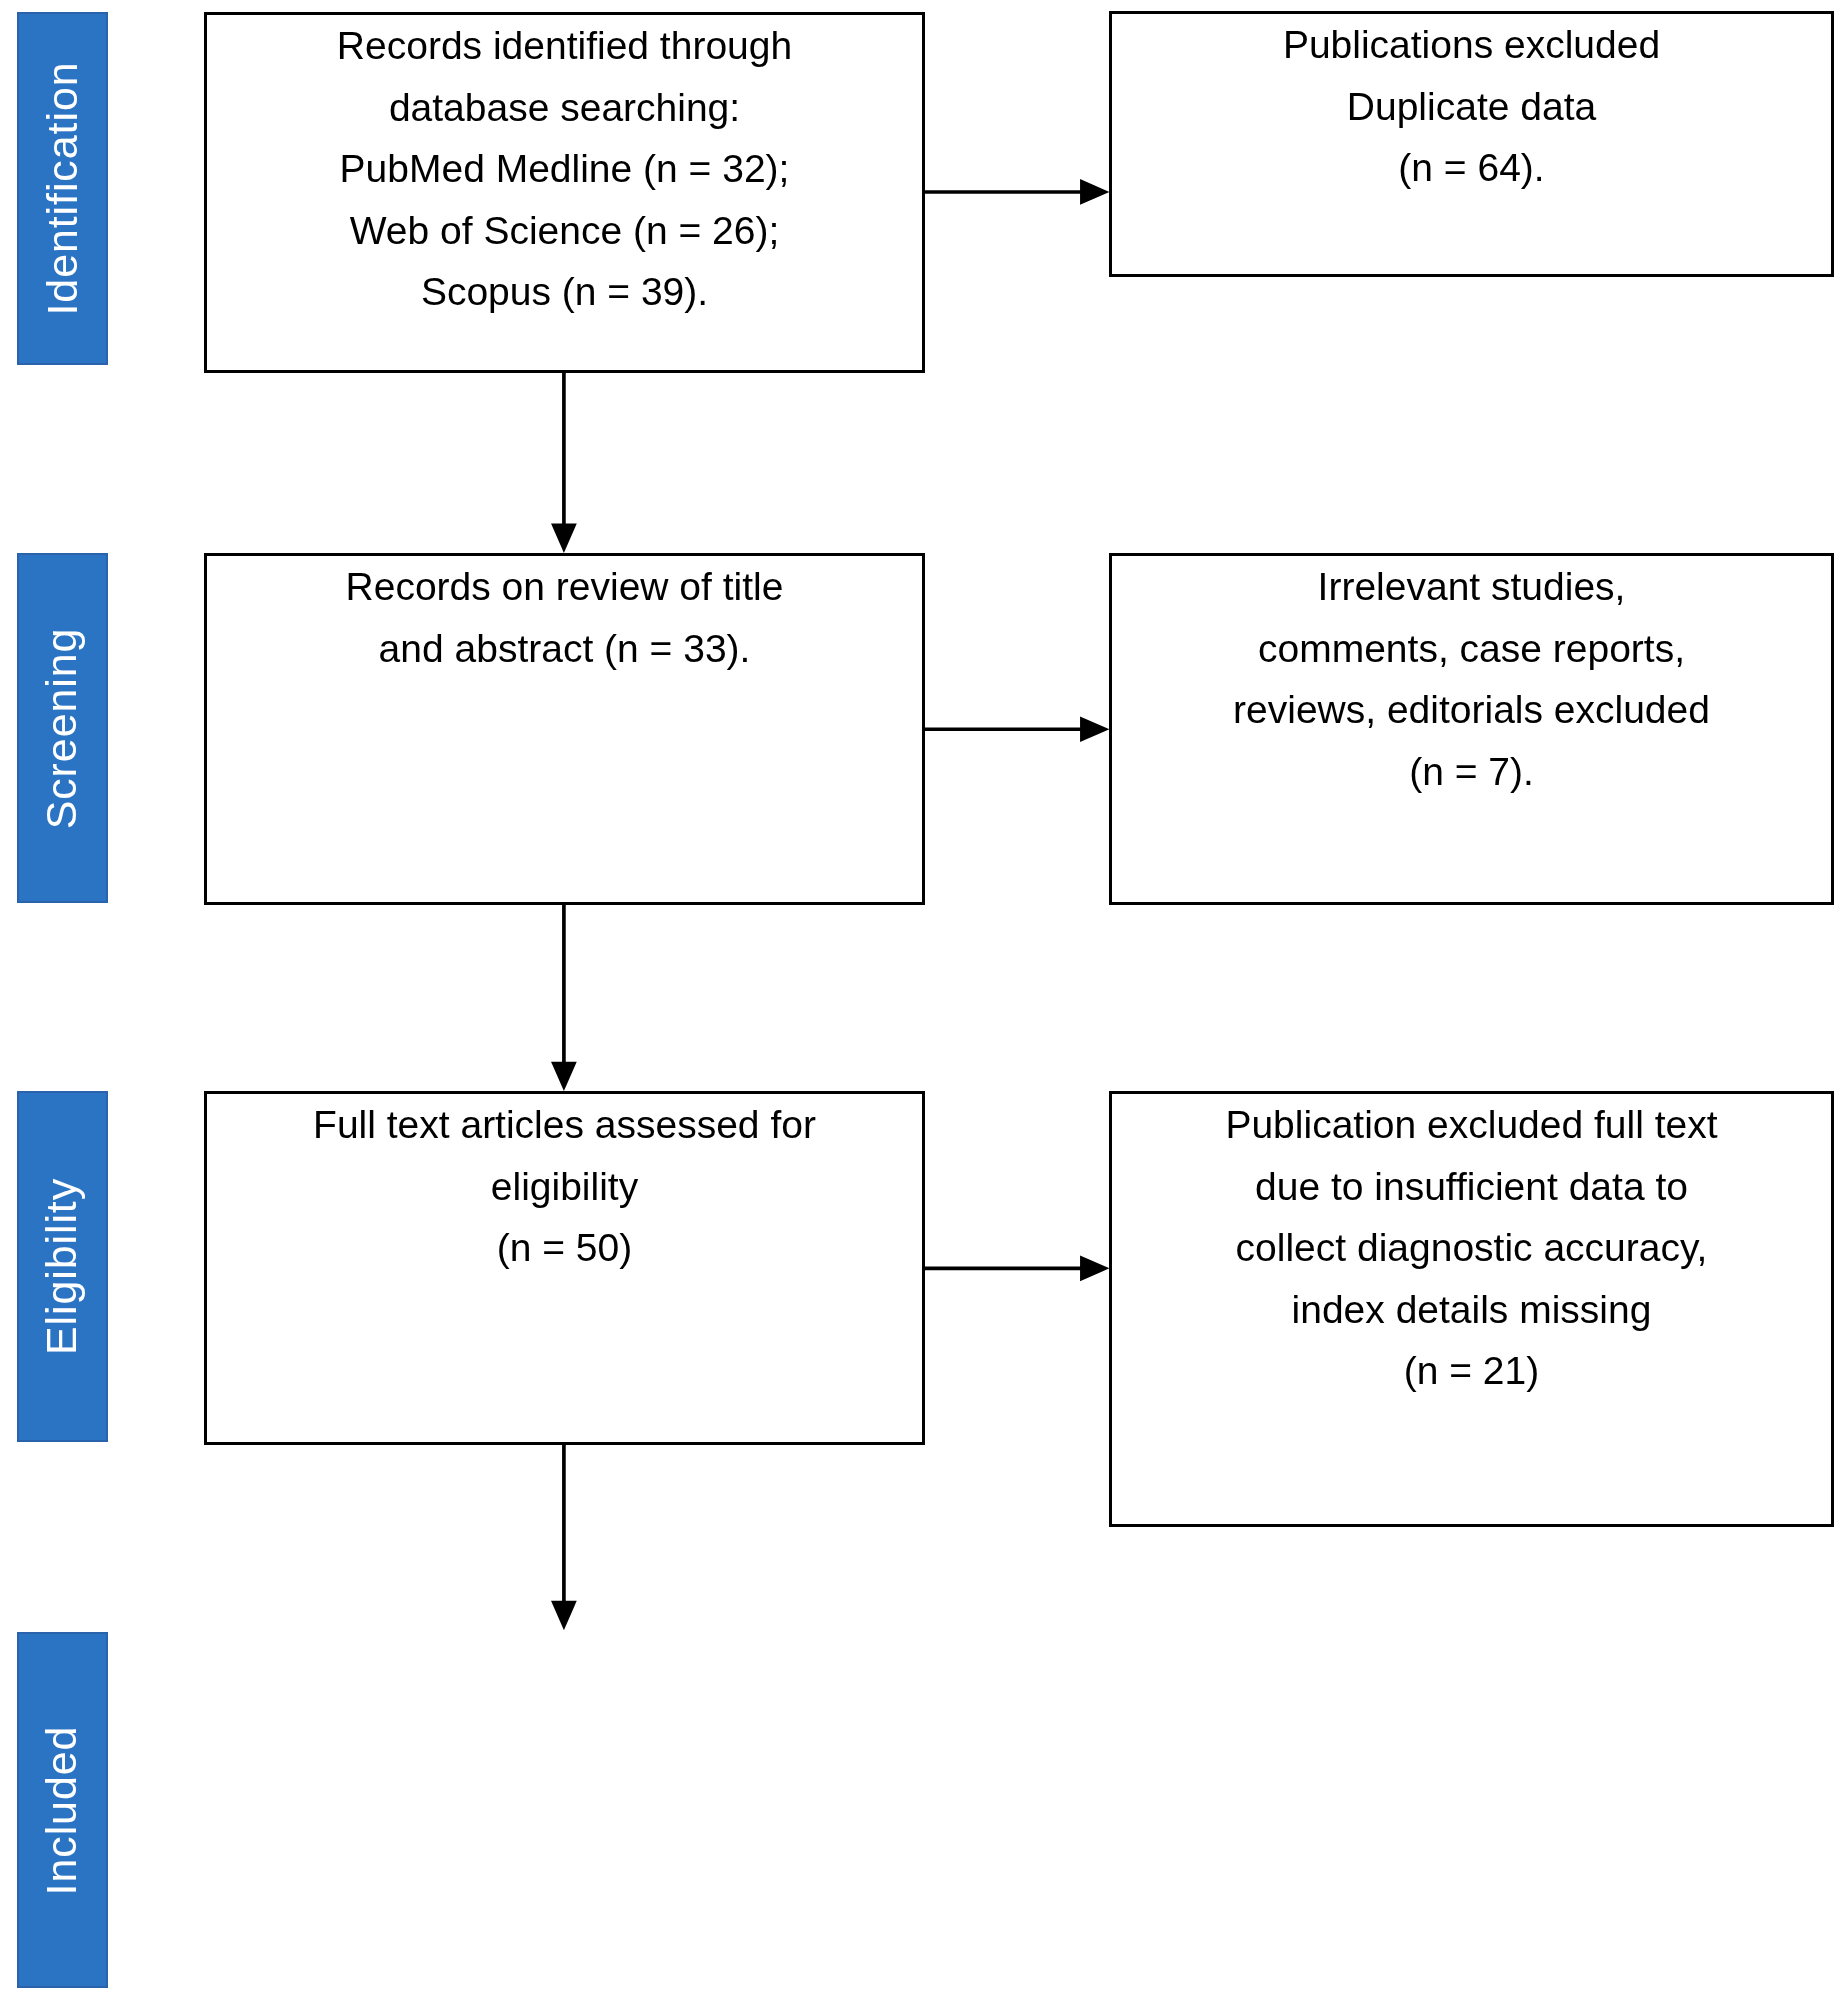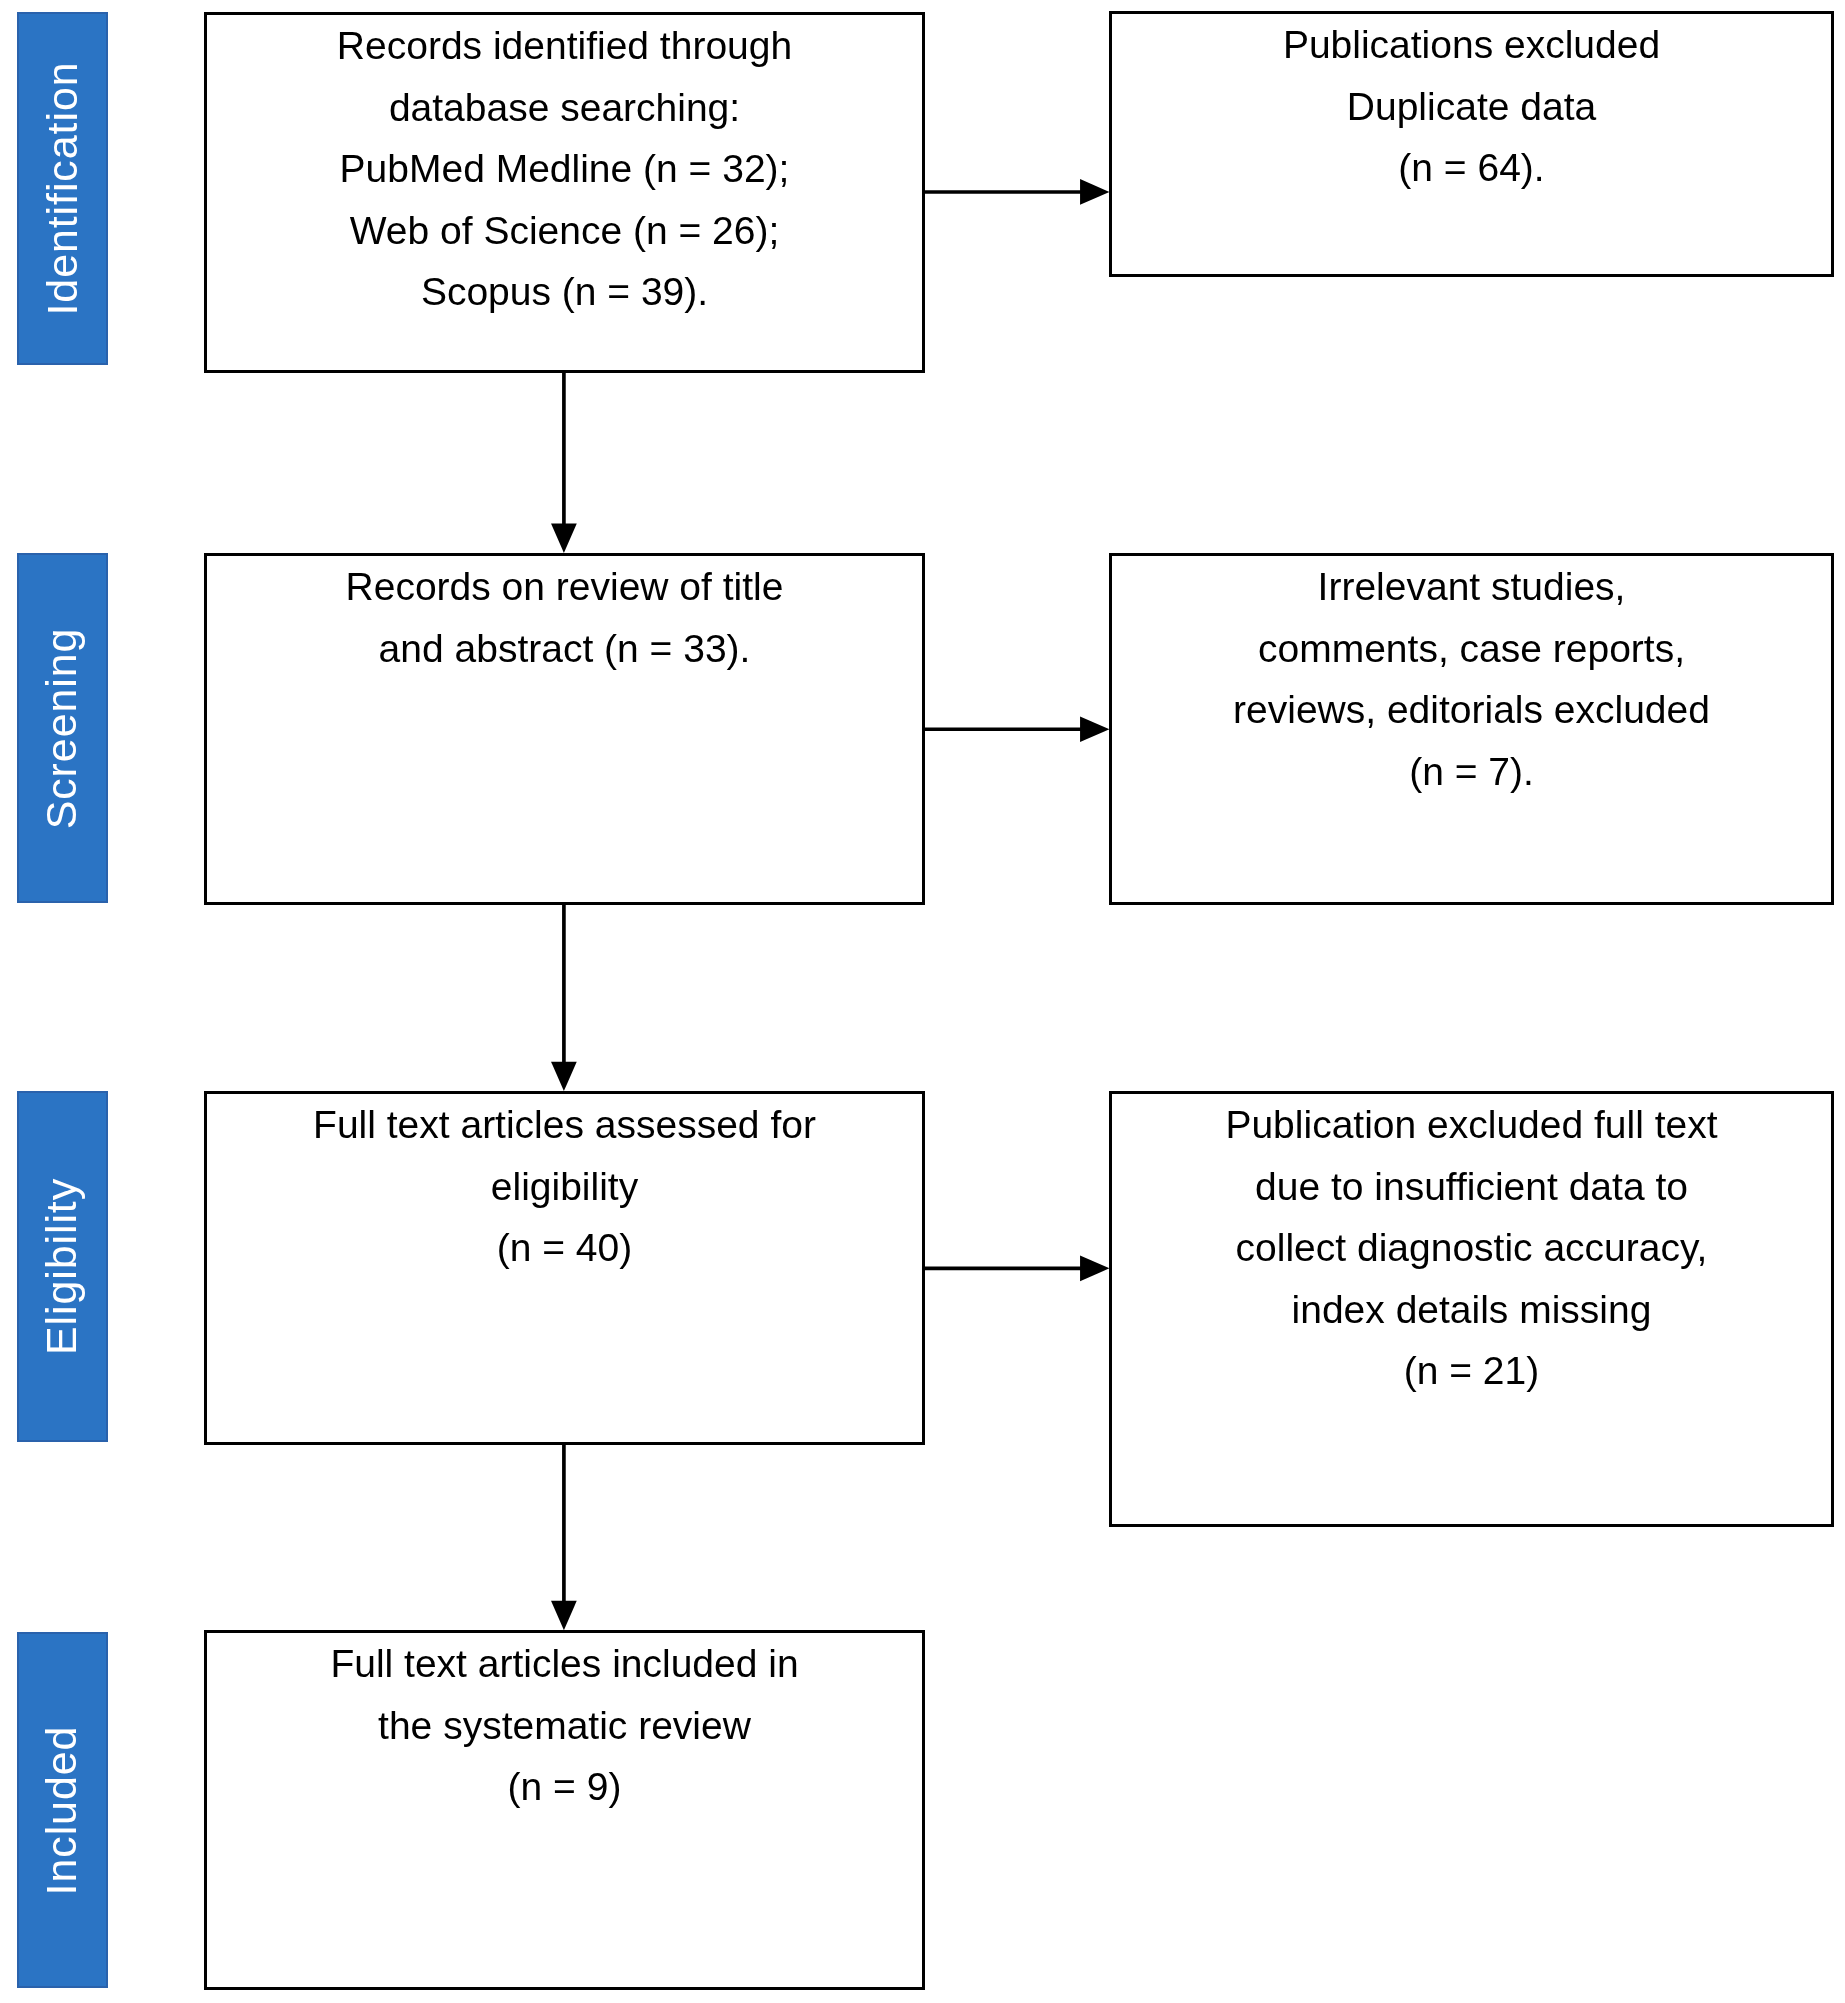--- a/index.html
+++ b/index.html
@@ -75,26 +75,21 @@
 Web of Science (n = 26);
 Scopus (n = 39).</div>
   </div>
   <div class="box main" style="top:553px;height:352px;">
     <div class="box-text">Records on review of title
 and abstract (n = 33).</div>
   </div>
   <div class="box main" style="top:1091px;height:354px;">
     <div class="box-text">Full text articles assessed for
 eligibility
-(n = 40)</div>
-  </div>
-  <div class="box main" style="top:1630px;height:360px;">
-    <div class="box-text">Full text articles included in
-the systematic review
-(n = 9)</div>
+(n = 50)</div>
   </div>
 
   <div class="box side" style="top:11px;height:266px;">
     <div class="box-text">Publications excluded
 Duplicate data
 (n = 64).</div>
   </div>
   <div class="box side" style="top:553px;height:352px;">
     <div class="box-text">Irrelevant studies,
 comments, case reports,

